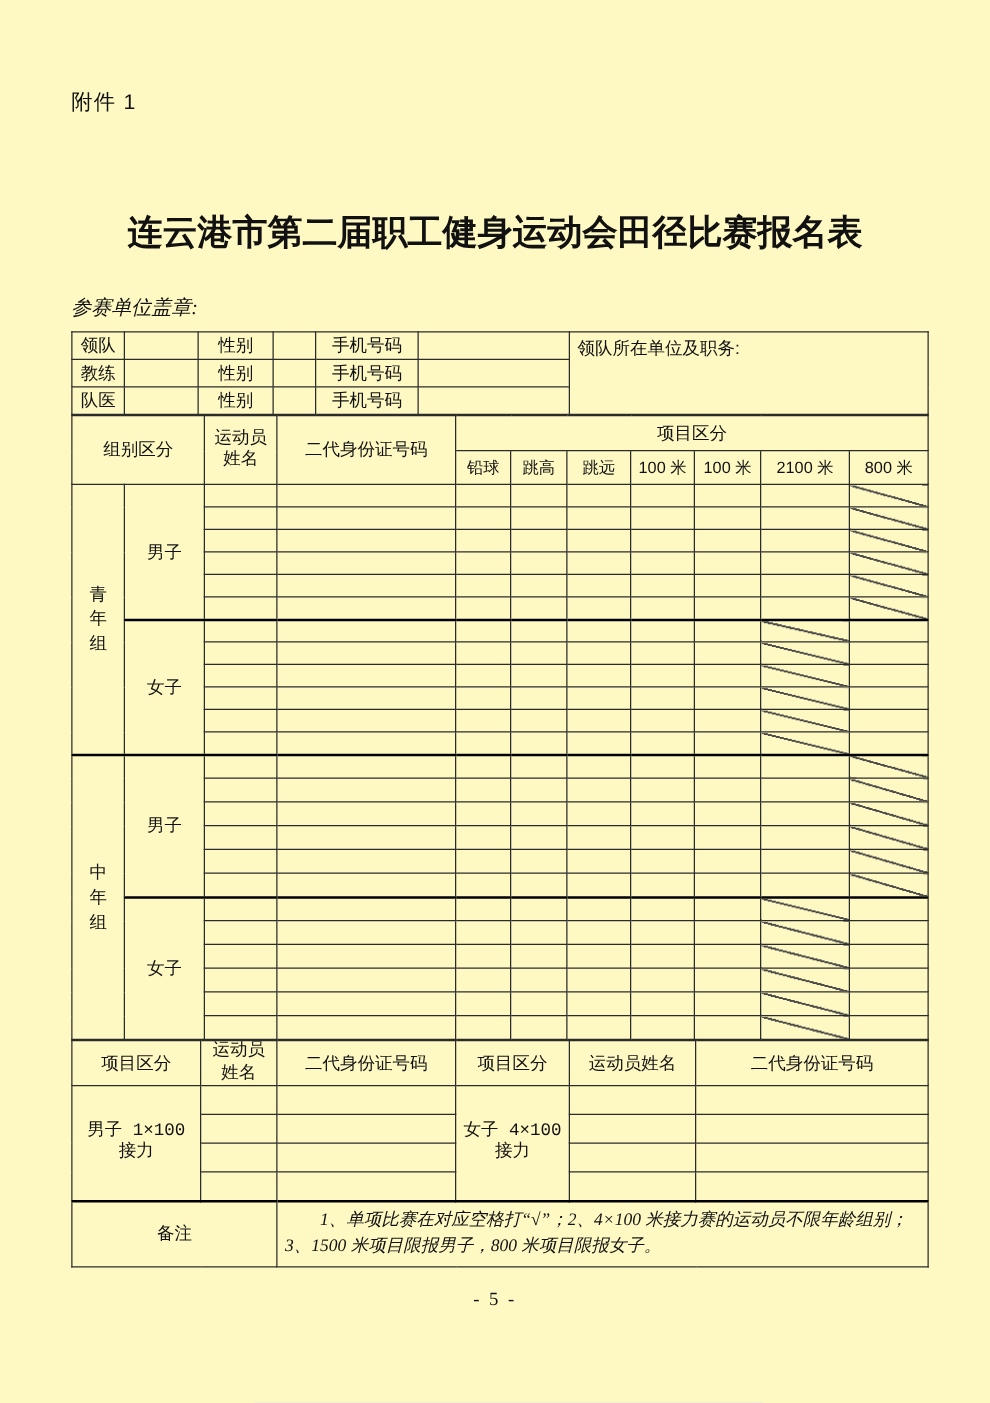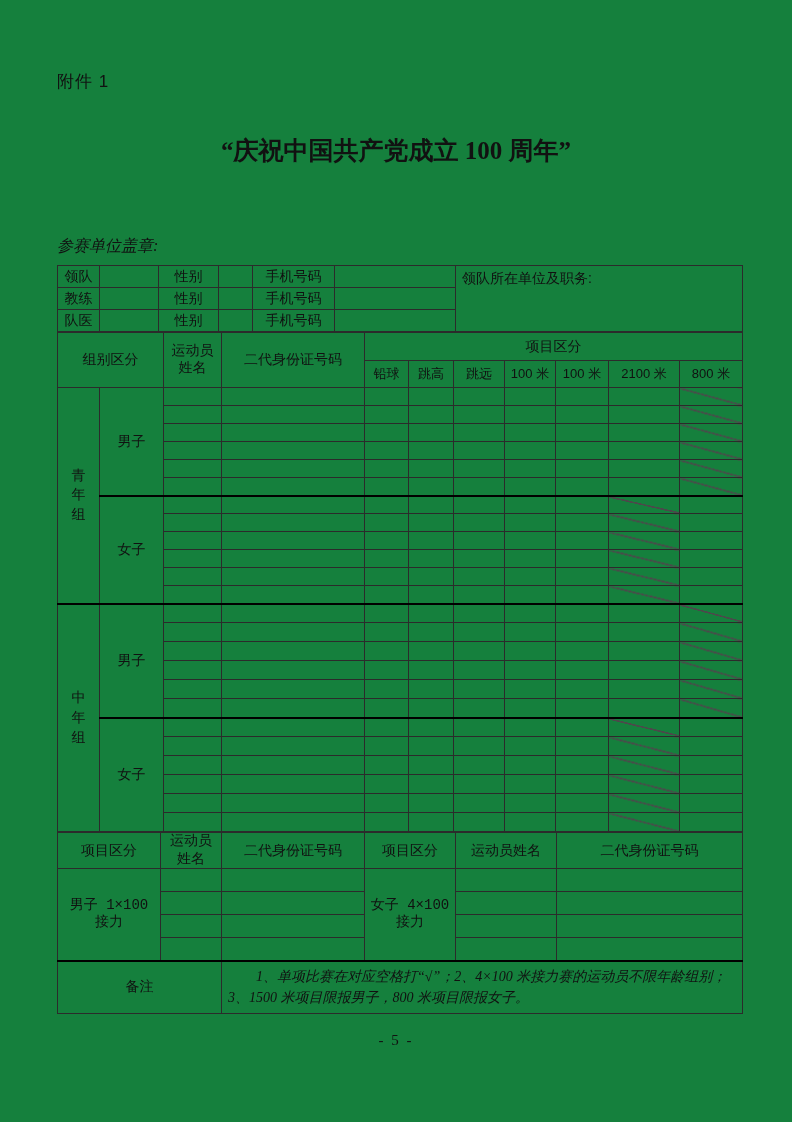--- a/index.html
+++ b/index.html
@@ -1,18 +1,18 @@
 <!DOCTYPE html>
 <html><head>
 <meta charset="utf-8">
 <style>
   html,body { margin:0; padding:0; background:#e8e8e8; }
   .page {
     position:relative; width:792px; height:1122px; margin:0 auto;
-    background:#15803d; color:#111;
+    background:#fef9c3; color:#111;
     font-family:"Liberation Serif", serif;
     overflow:hidden;
   }
   .attachment {
     position:absolute; left:57px; top:70px;
     font-family:"Liberation Sans", sans-serif;
     font-size:17px; letter-spacing:1px;
   }
   .title1 {
     position:absolute; left:0; top:134px; width:100%;
@@ -80,21 +80,21 @@
     text-align:center; font-size:15px; letter-spacing:2px;
     font-family:"Liberation Serif", serif;
   }
 </style>
 </head>
 <body>
 
 <div class="page">
 
   <div class="attachment">附件 1</div>
-  <div class="title1">“庆祝中国共产党成立 100 周年”</div>
+  <div class="title2">连云港市第二届职工健身运动会田径比赛报名表</div>
   <div class="seal">参赛单位盖章:</div>
 
   <div class="tables">
 
     <table class="staff">
       <colgroup>
         <col style="width:42px">
           <col style="width:59px">
           <col style="width:60px">
         <col style="width:34px">

